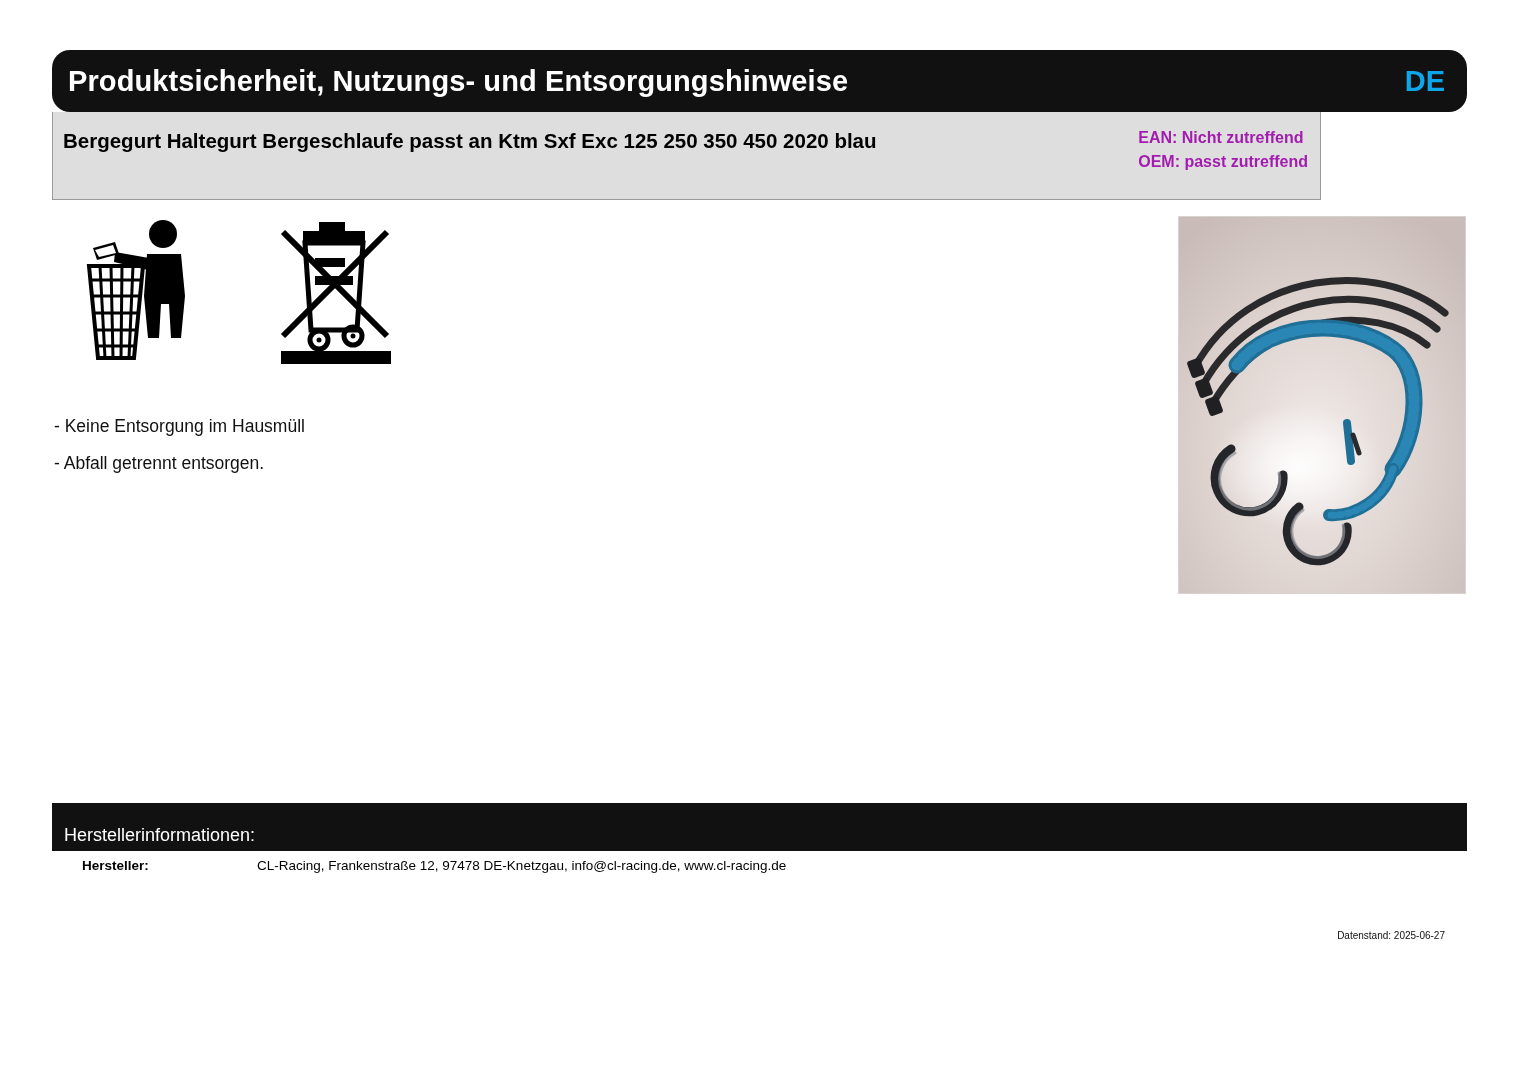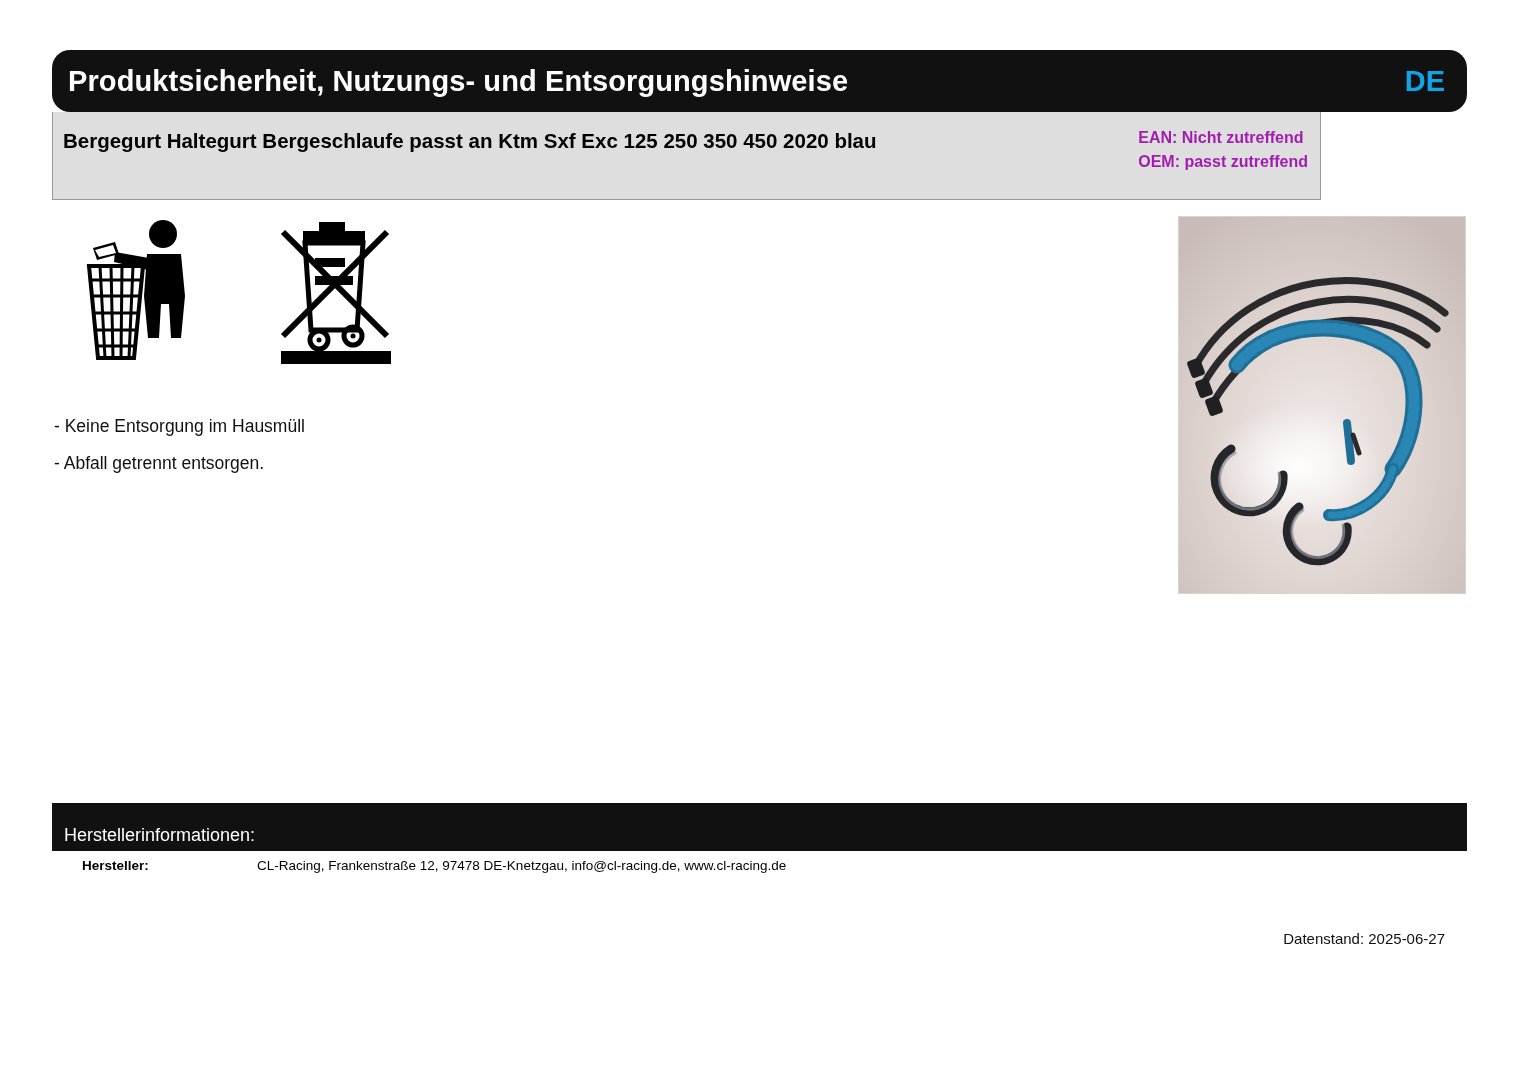--- a/index.html
+++ b/index.html
@@ -160,21 +160,21 @@
   .maker-val {
     position: absolute;
     left: 205px;
     top: 0;
     font-size: 13.5px;
   }
   .datestamp {
     position: absolute;
     right: 75px;
     top: 930px;
-    font-size: 15px;
+    font-size: 10px;
     color: #111;
   }
 </style>
 </head>
 <body>
 
 <div class="page">
 
   <div class="header-bar">
     <div class="header-title">Produktsicherheit, Nutzungs- und Entsorgungshinweise</div>

